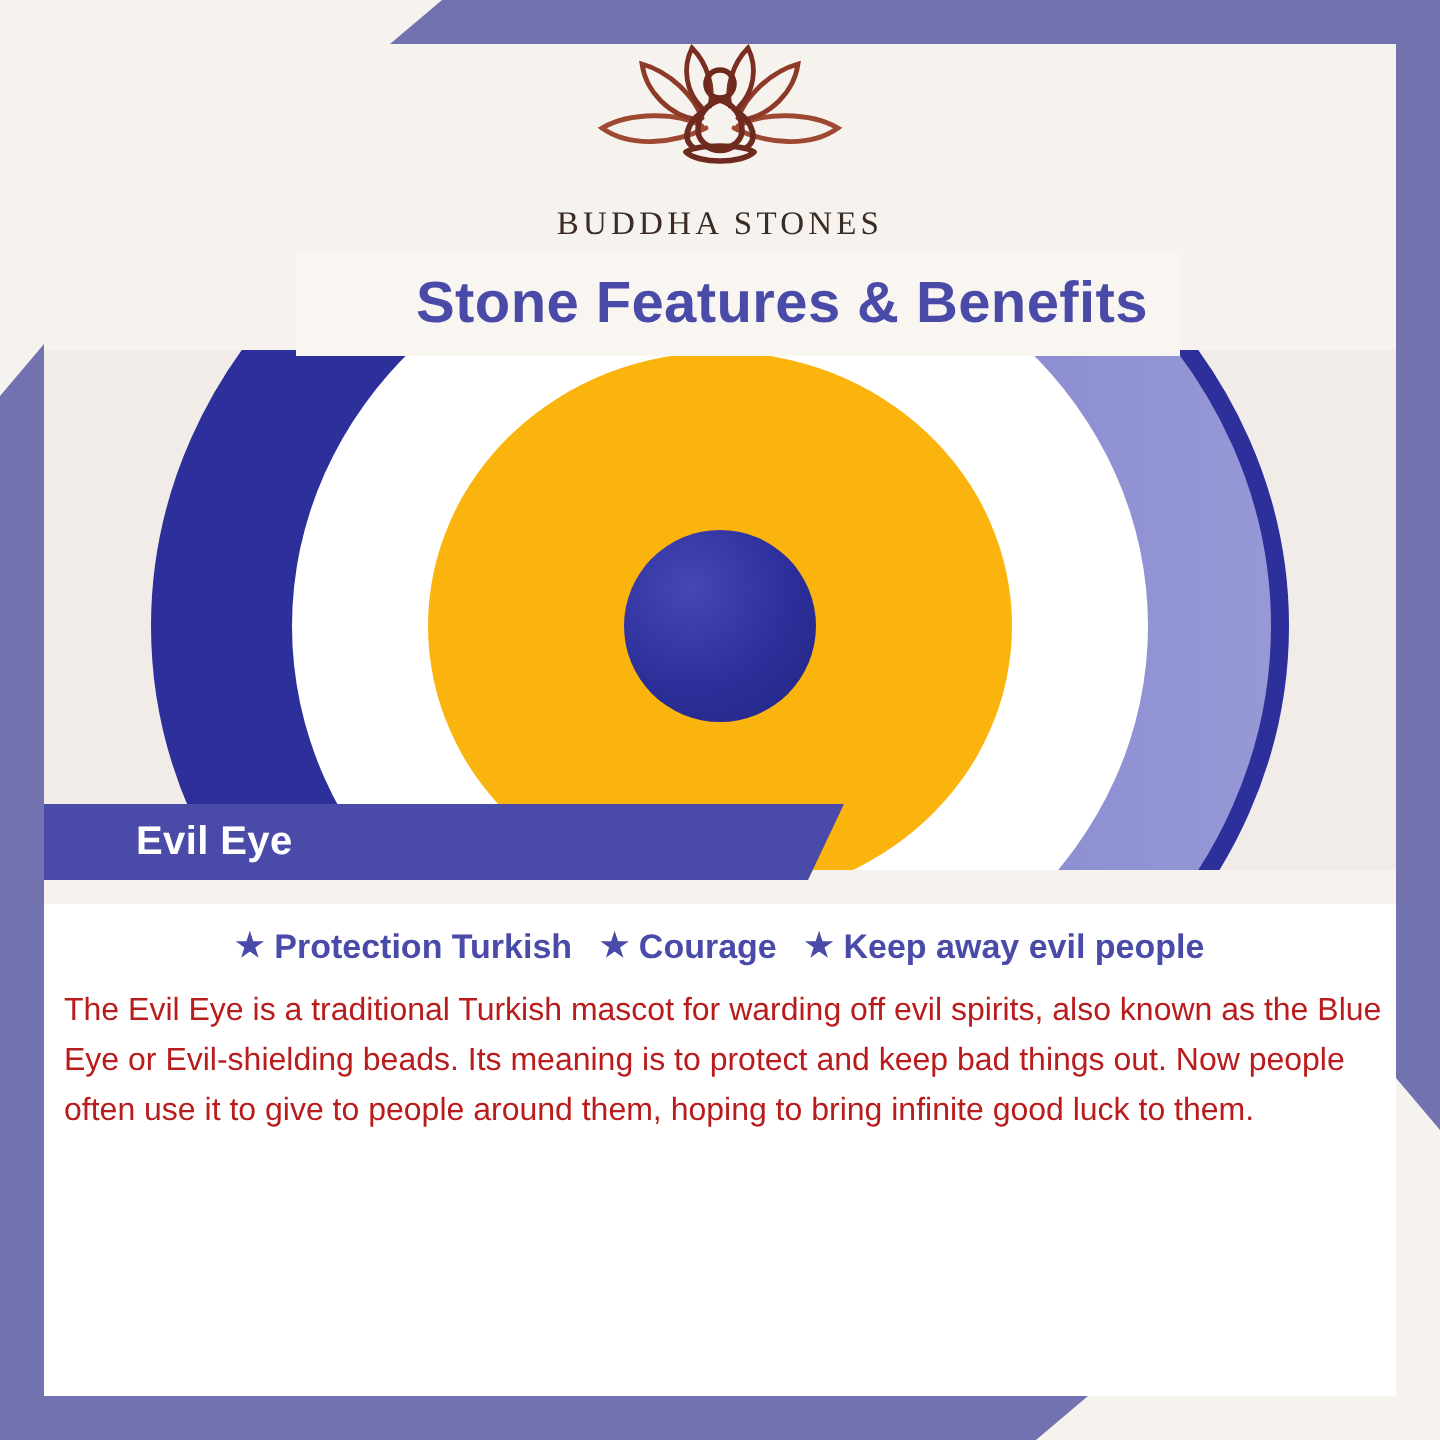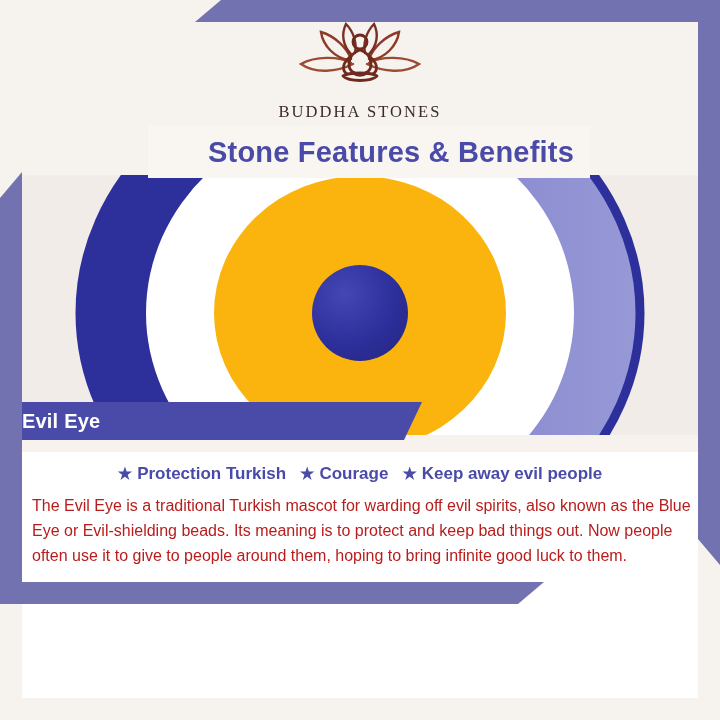--- a/index.html
+++ b/index.html
@@ -5,21 +5,21 @@
   * { box-sizing: border-box; margin: 0; padding: 0; }
   html, body {
     width: 720px; height: 720px;
     font-family: "Liberation Sans", sans-serif;
     background: #f6f2ee;
     overflow: hidden;
   }
 
   .page {
     position: relative;
-    width: 720px; height: 604px;
+    width: 720px; height: 720px;
     background: #f6f2ee;
   }
 
   
   .frame-top {
     position: absolute;
     top: 0; left: 195px; right: 0; height: 22px;
     background: #7272b0;
     clip-path: polygon(26px 0, 100% 0, 100% 100%, 0 100%);
     z-index: 5;
@@ -97,20 +97,21 @@
     top: 402px; left: 22px; width: 400px; height: 38px;
     background: #4a4ba8;
     clip-path: polygon(0 0, 100% 0, calc(100% - 18px) 100%, 0 100%);
     display: flex; align-items: center;
     z-index: 6;
   }
   .eye-banner-label {
     color: #ffffff;
     font-size: 20px;
     font-weight: bold;
+    padding-left: 46px;
     letter-spacing: 0.2px;
   }
 
   
   .panel {
     position: absolute;
     top: 440px; left: 22px; width: 676px; height: 258px;
     background: #ffffff;
     z-index: 4;
   }

